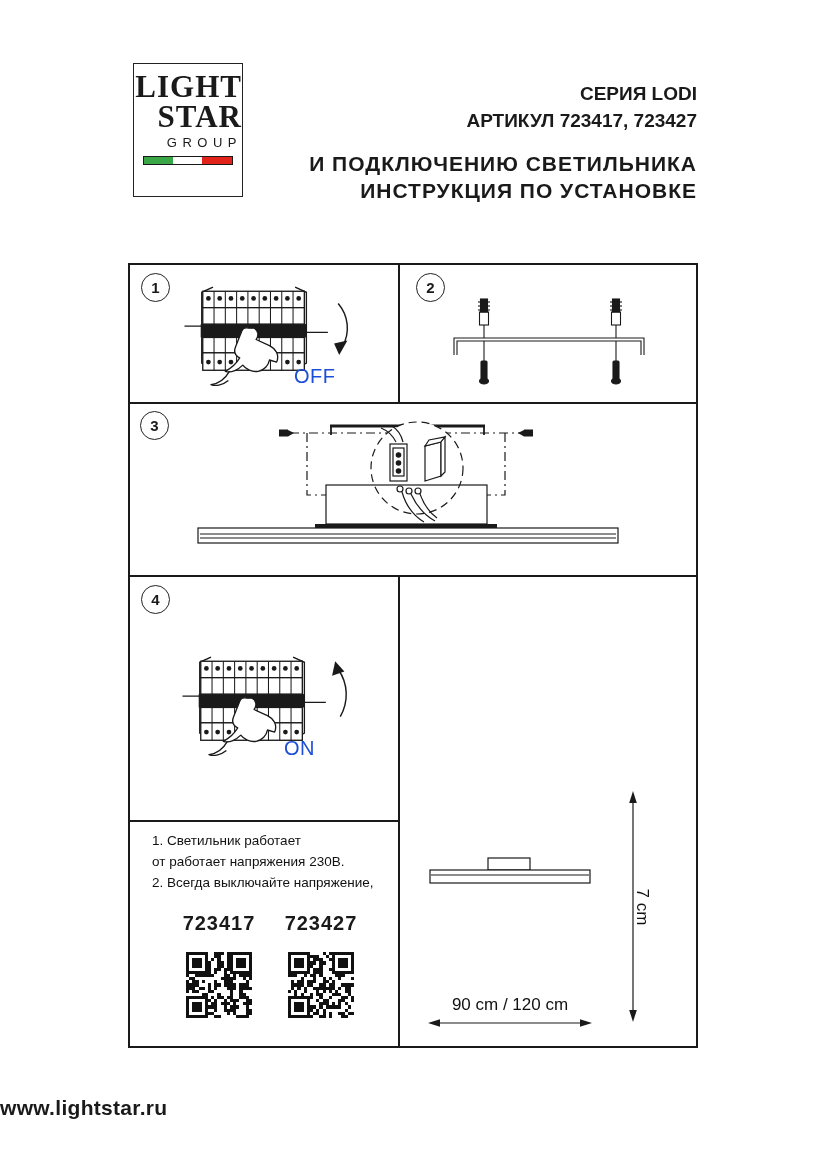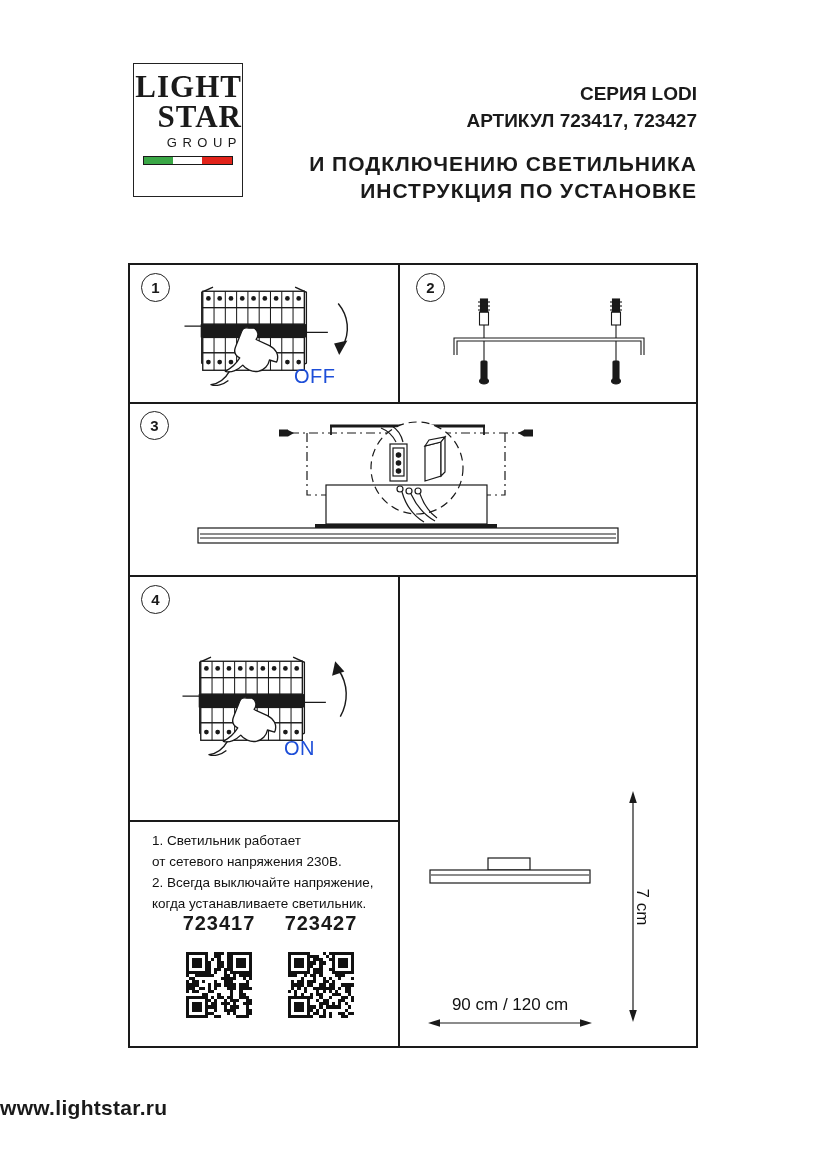--- a/index.html
+++ b/index.html
@@ -229,23 +229,22 @@
         <use href="#breaker" x="0" y="0" width="140" height="112"></use>
         <path d="M154,64 C162,50 162,32 152,18" fill="none" stroke="#1a1a1a" stroke-width="1.4"></path>
         <polygon points="149,10 146,24 158,20" fill="#1a1a1a"></polygon>
       </svg>
       <div class="switch-label" style="left:154px;top:160px;">ON</div>
     </div>
 
     <div class="cell cell-notes">
       <div class="notes-text">
         <div>1. Светильник работает</div>
-        <div>от сетевого напряжения 230В.</div>
+        <div>от работает напряжения 230В.</div>
         <div>2. Всегда выключайте напряжение,</div>
-        <div>когда устанавливаете светильник.</div>
       </div>
       <div class="article-number article-left">723417</div>
       <div class="article-number article-right">723427</div>
       <svg class="qr qr-left" viewBox="0 0 21 21" fill="#111" shape-rendering="crispEdges">
           <rect x="0" y="0" width="1" height="1"></rect>
           <rect x="1" y="0" width="1" height="1"></rect>
           <rect x="2" y="0" width="1" height="1"></rect>
           <rect x="3" y="0" width="1" height="1"></rect>
           <rect x="4" y="0" width="1" height="1"></rect>
           <rect x="5" y="0" width="1" height="1"></rect>

